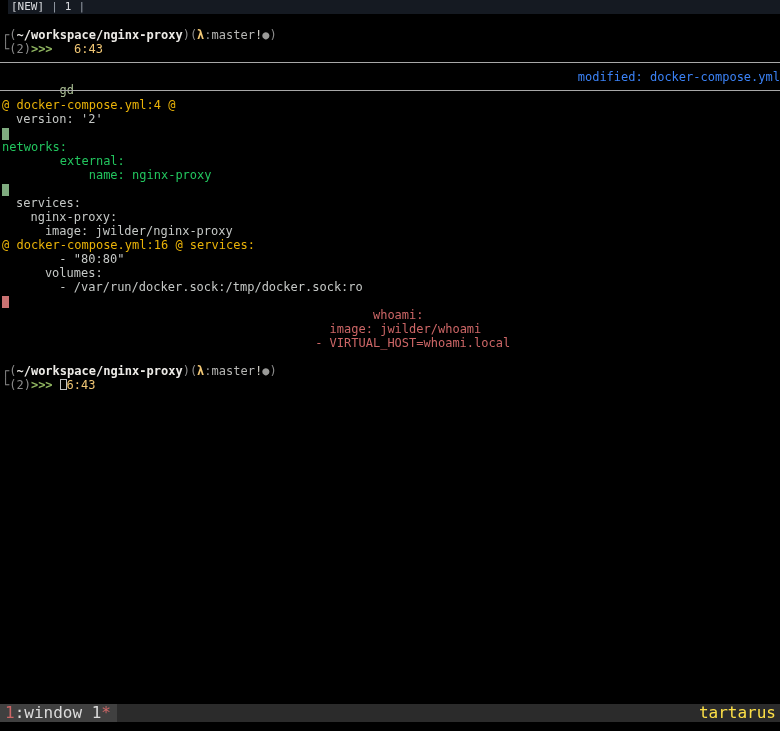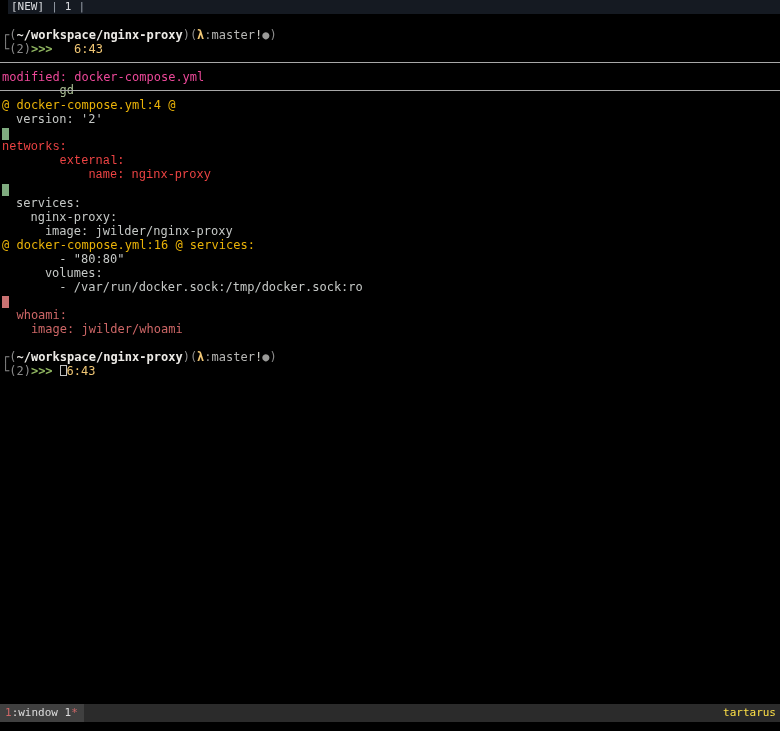--- a/index.html
+++ b/index.html
@@ -31,42 +31,42 @@
   .arrows { color:#8fb560; font-weight:bold; margin-right:7px; }
   .cmd { color:#a9bd93;margin-top:41px; }
   .time { color:#f0c674; }
 
   .cursor {
     display:inline-block; width:7px; height:11px;
     border:1px solid #c2c2c2; transform:translateY(1px);
   }
 
   
-  .dline.file { color:#ec4899; }
+  .dline.file { color:#3b82f6;text-align:right; }
   .dline.ctx  { color:#c5c8c6;padding-left:16px; }
-  .dline.add  { color:#ef4444;font-family:Liberation Mono, monospace; }
-  .dline.del  { color:#cc6666; }
+  .dline.add  { color:#22c55e; }
+  .dline.del  { color:#cc6666;text-align:center; }
   .dline.hunk { color:#eab308; }
   .dline.sep::after {
     content:""; position:absolute; left:0; right:0; top:6px;
     border-top:1px solid #a8a8a8;
   }
   .dline.addblank::before {
     content:""; display:inline-block; width:7px; height:12px;
     background:#80ac80; transform:translateY(2px);
   }
   .dline.delblank::before {
     content:""; display:inline-block; width:7px; height:12px;
     background:#ca7272; transform:translateY(2px);
   }
 
   .statusbar {
     position:absolute; top:704px; left:0; width:780px; height:18px;
     background:#2b2b2b; display:flex; align-items:flex-end;
-    font-size:11px; line-height:18px; white-space:pre;
+    font-size:16px; line-height:18px; white-space:pre;
   }
   .win-seg { background:#404040; padding:0 6px 0 5px; color:#dcdcdc; }
   .win-red { color:#cc6666; }
   .host { margin-left:auto; padding-right:4px; color:#fde047; }
 </style>
 </head>
 <body>
 
 <div class="tabbar">
   <span class="tab">[NEW]</span>
@@ -100,20 +100,21 @@
       <div class="row dline ctx">services:</div>
       <div class="row dline ctx">  nginx-proxy:</div>
       <div class="row dline ctx">    image: jwilder/nginx-proxy</div>
       <div class="row dline hunk">@ docker-compose.yml:16 @ services:</div>
       <div class="row dline ctx">      - "80:80"</div>
       <div class="row dline ctx">    volumes:</div>
       <div class="row dline ctx">      - /var/run/docker.sock:/tmp/docker.sock:ro</div>
       <div class="row dline delblank"></div>
       <div class="row dline del">  whoami:</div>
       <div class="row dline del">    image: jwilder/whoami</div>
+      <div class="row dline del">      - VIRTUAL_HOST=whoami.local</div>
       <div class="row dline blank"></div>
     </div>
 
   <div class="row prompt-row">
     <span class="grey">┌</span><span class="grey">(</span><span class="path">~/workspace/nginx-proxy</span><span class="grey">)</span><span class="fill"></span><span class="grey">(</span><span class="gold">λ</span><span class="grey">:</span><span class="branch">master</span><span class="dirty">!</span><span class="dot">●</span><span class="grey">)</span>
   </div>
   <div class="row prompt-row">
     <span class="grey">└</span><span class="grey">(2)</span><span class="arrows">&gt;&gt;&gt;</span><span class="cursor"></span><span class="spacer"></span><span class="time">6:43</span>
   </div>
 </div>

